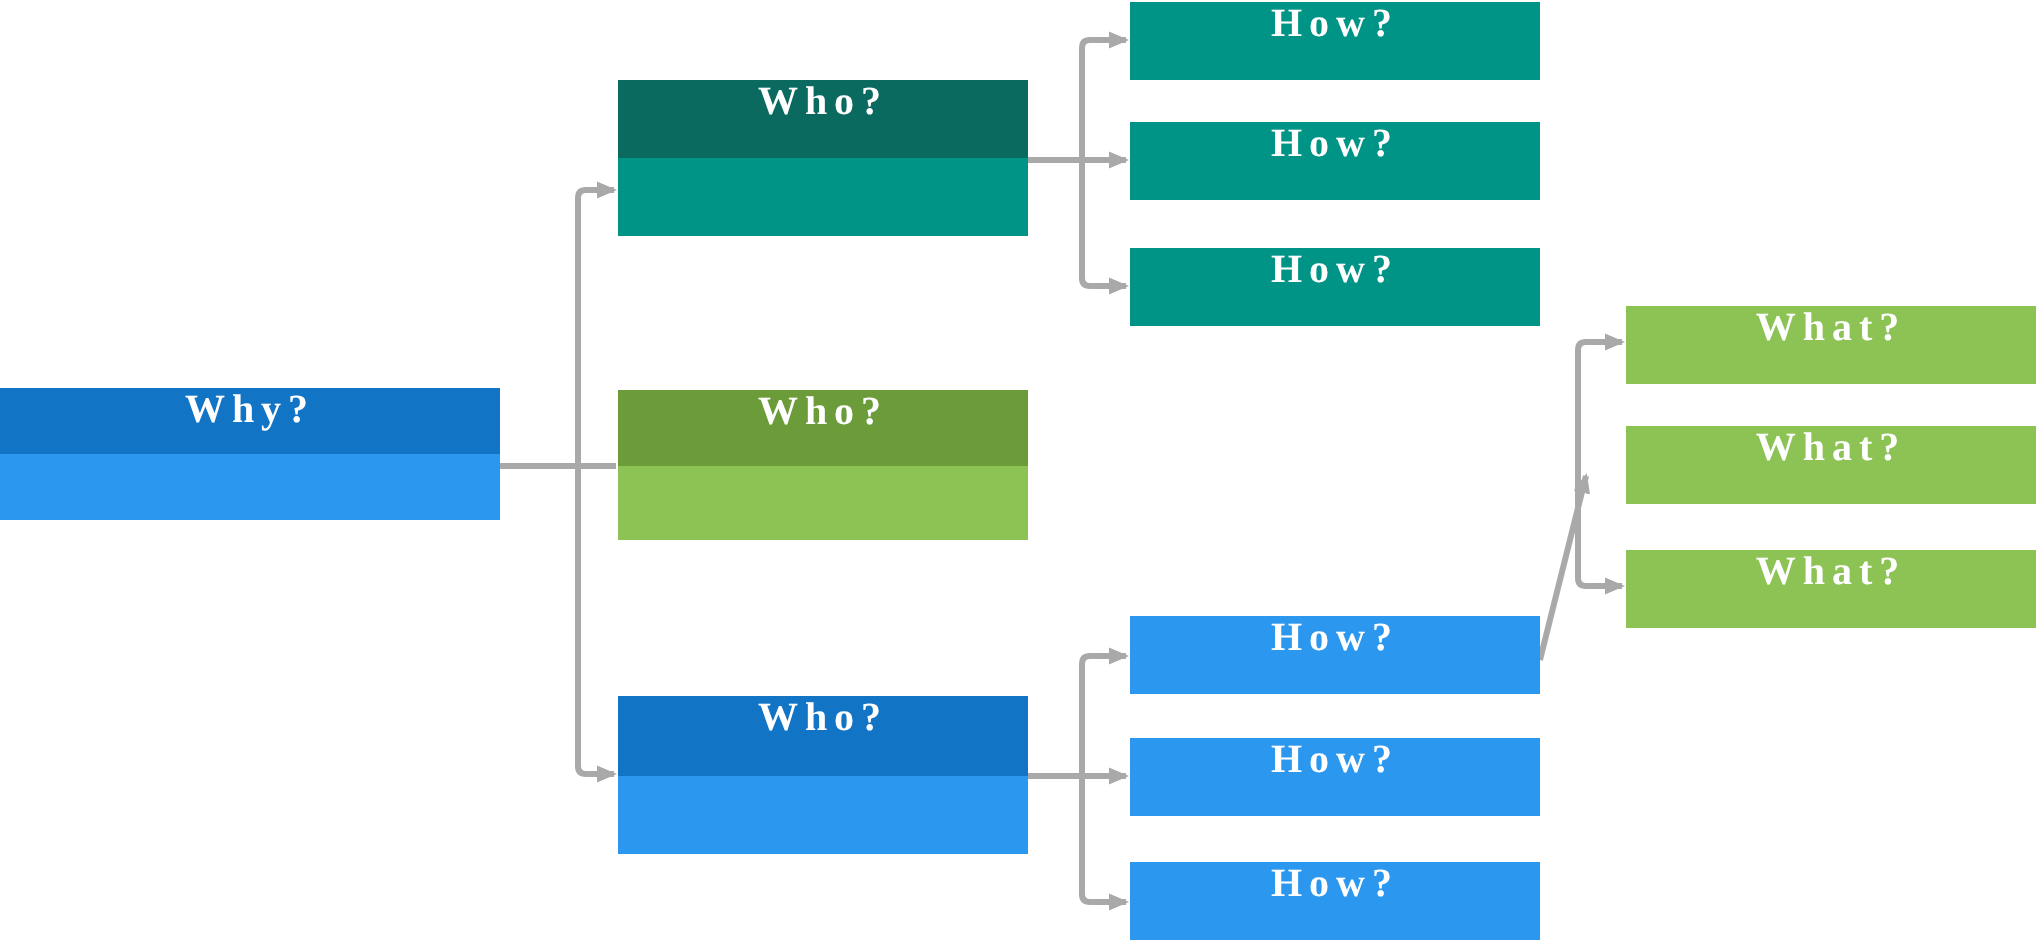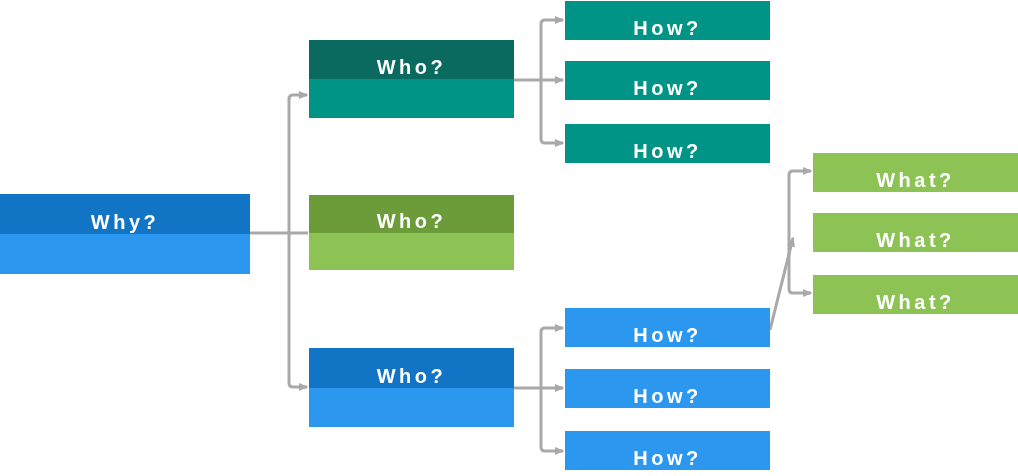--- a/index.html
+++ b/index.html
@@ -24,22 +24,23 @@
     pointer-events: none;
   }
   .node {
     position: absolute;
     display: flex;
     flex-direction: column;
   }
   .band {
     flex: 1 1 50%;
     display: flex;
-    align-items: flex-end;
+    align-items: flex-start;
     justify-content: center;
+    font-family: Liberation Serif, serif;
   }
   .node.solid .band {
     flex: 1 1 100%;
   }
   .node-label {
     color: #ffffff;
     font-size: 20px;
     font-weight: 700;
     letter-spacing: 3.5px;
     white-space: nowrap;
@@ -65,21 +66,21 @@
         <path d="M 541 80 L 541 139 Q 541 143 545 143 L 563 143" fill="none" stroke="#a9a9a9" stroke-width="3" marker-end="url(#arrowhead)"></path>
         <path d="M 514 388 L 563 388" fill="none" stroke="#a9a9a9" stroke-width="3" marker-end="url(#arrowhead)"></path>
         <path d="M 541 388 L 541 332 Q 541 328 545 328 L 563 328" fill="none" stroke="#a9a9a9" stroke-width="3" marker-end="url(#arrowhead)"></path>
         <path d="M 541 388 L 541 447 Q 541 451 545 451 L 563 451" fill="none" stroke="#a9a9a9" stroke-width="3" marker-end="url(#arrowhead)"></path>
         <path d="M 770 330 L 793 238" fill="none" stroke="#a9a9a9" stroke-width="3" marker-end="url(#arrowhead)"></path>
         <path d="M 789 232 L 789 175 Q 789 171 793 171 L 811 171" fill="none" stroke="#a9a9a9" stroke-width="3" marker-end="url(#arrowhead)"></path>
         <path d="M 789 232 L 789 289 Q 789 293 793 293 L 811 293" fill="none" stroke="#a9a9a9" stroke-width="3" marker-end="url(#arrowhead)"></path>
       </g>
   </svg>
 
-<div class="node two-tone" style="left: 0px; top: 194px; width: 250px; height: 80px;">
+<div class="node two-tone" style="left: 0px; top: 194px; width: 250px; height: 66px;">
       <div class="band" style="background: rgb(18, 116, 197);">
         <span class="node-label" style="color: rgb(255, 255, 255);">Why?</span>
       </div>
       <div class="band" style="background: rgb(43, 151, 239);"></div>
     </div>
     <div class="node two-tone" style="left: 309px; top: 40px; width: 205px; height: 78px;">
       <div class="band" style="background: rgb(11, 106, 95);">
         <span class="node-label" style="color: rgb(255, 255, 255);">Who?</span>
       </div>
       <div class="band" style="background: rgb(0, 148, 135);"></div>

